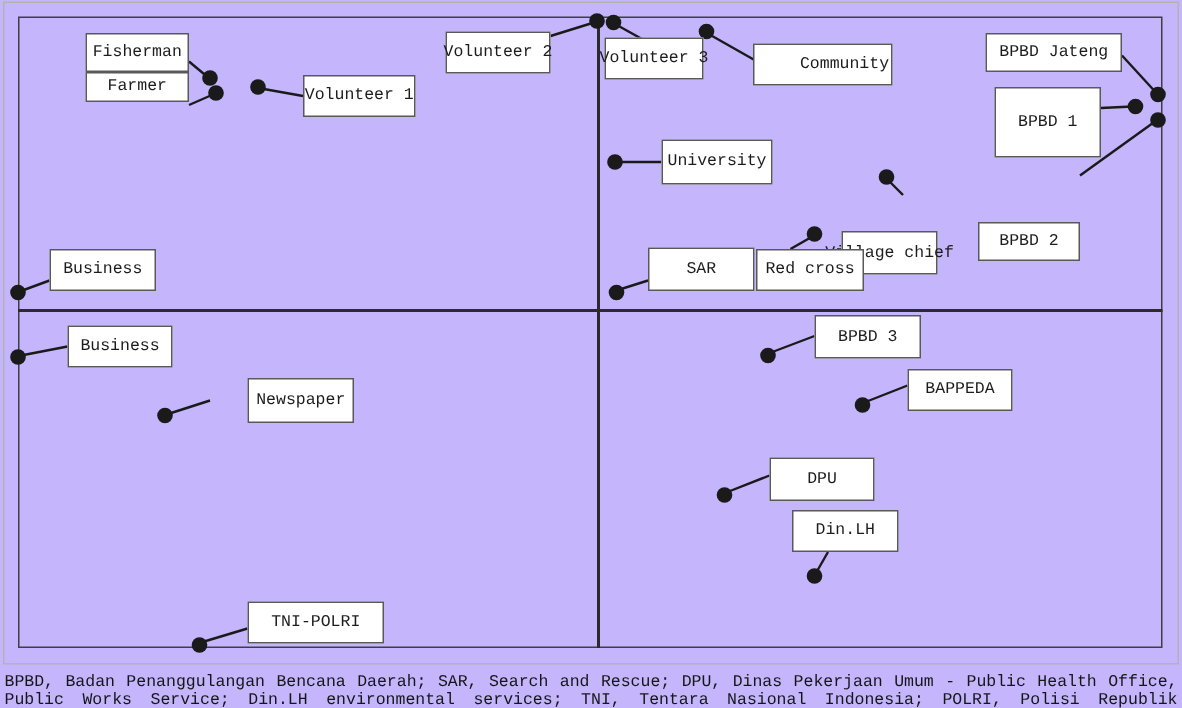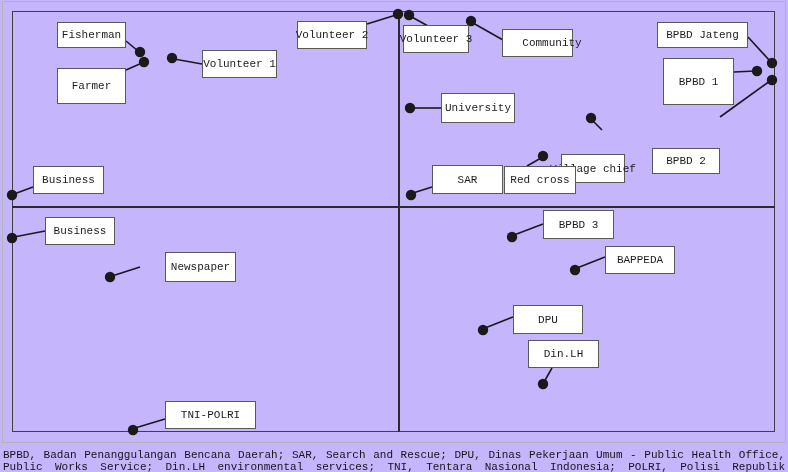--- a/index.html
+++ b/index.html
@@ -109,25 +109,25 @@
       <circle cx="575" cy="270" r="5.2" fill="#1a1a1a"></circle>
       <line x1="485" y1="328" x2="513" y2="317" stroke="#1a1a1a" stroke-width="1.6"></line>
       <circle cx="483" cy="330" r="5.2" fill="#1a1a1a"></circle>
       <line x1="544" y1="382" x2="552" y2="368" stroke="#1a1a1a" stroke-width="1.6"></line>
       <circle cx="543" cy="384" r="5.2" fill="#1a1a1a"></circle>
       <line x1="135" y1="428" x2="165" y2="419" stroke="#1a1a1a" stroke-width="1.6"></line>
       <circle cx="133" cy="430" r="5.2" fill="#1a1a1a"></circle>
     </svg>
   <div>
       <div class="node-box" style="left: 57px; top: 22px; width: 69px; height: 26px;">Fisherman</div>
-      <div class="node-box" style="left: 57px; top: 68px; width: 69px; height: 36px;">Farmer</div>
+      <div class="node-box" style="left: 57px; top: 48px; width: 69px; height: 20px;">Farmer</div>
       <div class="node-box" style="left: 202px; top: 50px; width: 75px; height: 28px;">Volunteer 1</div>
       <div class="node-box" style="left: 297px; top: 21px; width: 70px; height: 28px;">Volunteer 2</div>
       <div class="node-box" style="left: 403px; top: 25px; width: 66px; height: 28px;">Volunteer 3</div>
-      <div class="node-box" style="left: 502px; top: 29px; width: 71px; height: 28px; padding-left: 29px;">Community</div>
+      <div class="node-box" style="left: 502px; top: 29px; width: 93px; height: 28px; padding-left: 29px;">Community</div>
       <div class="node-box" style="left: 657px; top: 22px; width: 91px; height: 26px;">BPBD Jateng</div>
       <div class="node-box" style="left: 663px; top: 58px; width: 71px; height: 47px;">BPBD 1</div>
       <div class="node-box" style="left: 652px; top: 116px; width: 68px; height: 26px; margin-top: 32px;">BPBD 2</div>
       <div class="node-box" style="left: 441px; top: 93px; width: 74px; height: 30px;">University</div>
       <div class="node-box" style="left: 561px; top: 129px; width: 64px; height: 29px; margin-top: 25px;">Village chief</div>
       <div class="node-box" style="left: 432px; top: 165px; width: 71px; height: 29px;">SAR</div>
       <div class="node-box" style="left: 504px; top: 166px; width: 72px; height: 28px;">Red cross</div>
       <div class="node-box" style="left: 33px; top: 166px; width: 71px; height: 28px;">Business</div>
       <div class="node-box" style="left: 45px; top: 217px; width: 70px; height: 28px;">Business</div>
       <div class="node-box" style="left: 140px; top: 252px; width: 71px; height: 30px; margin-left: 25px;">Newspaper</div>

